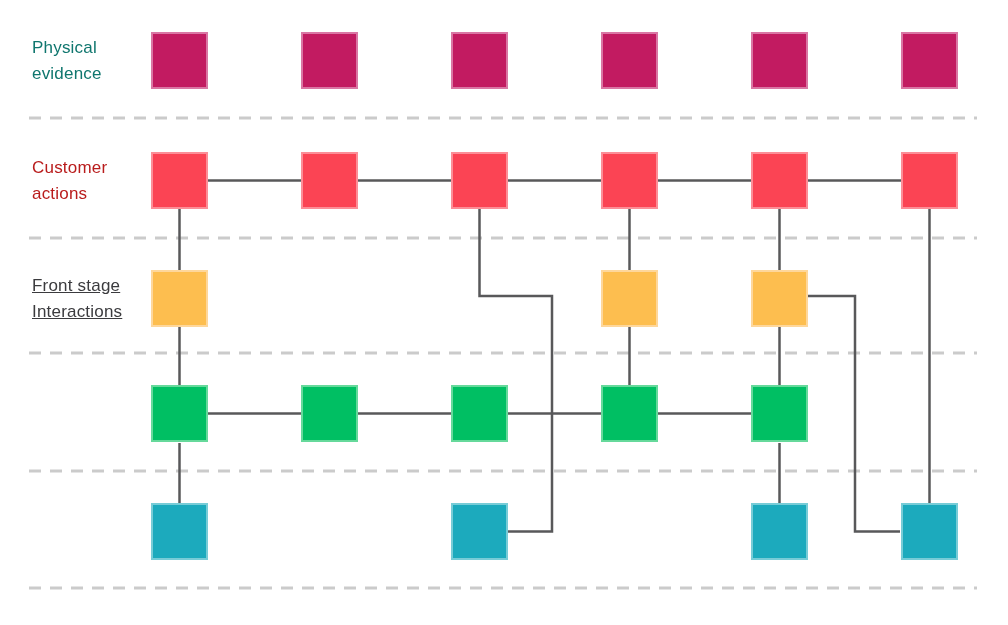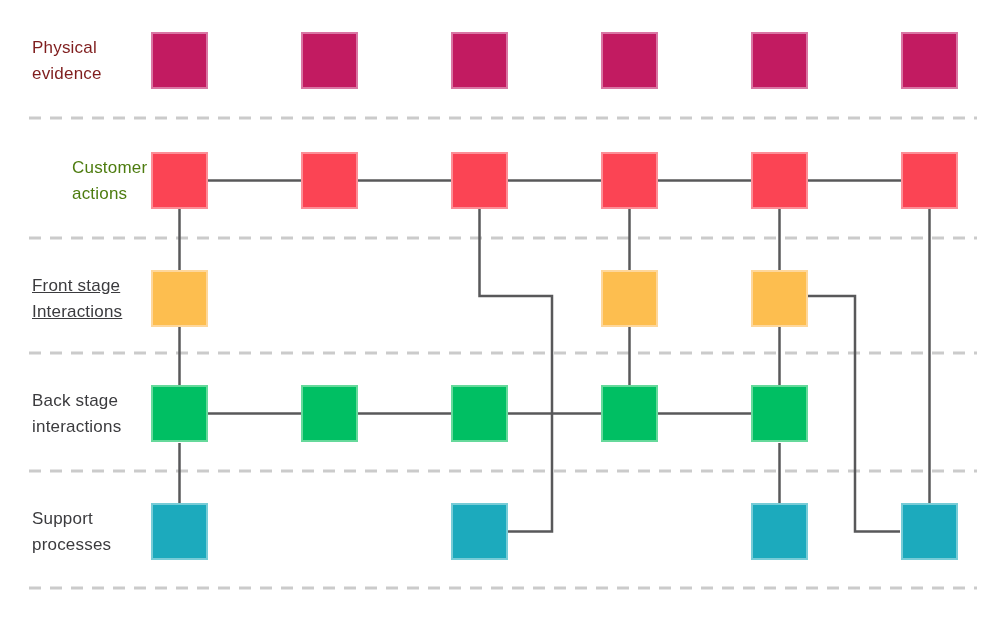--- a/index.html
+++ b/index.html
@@ -92,23 +92,19 @@
       <div class="node-box" style="left: 301px; top: 385px; width: 57px; height: 57px; background: rgb(0, 191, 99); border-color: rgb(102, 217, 155);"></div>
       <div class="node-box" style="left: 451px; top: 385px; width: 57px; height: 57px; background: rgb(0, 191, 99); border-color: rgb(102, 217, 155);"></div>
       <div class="node-box" style="left: 601px; top: 385px; width: 57px; height: 57px; background: rgb(0, 191, 99); border-color: rgb(102, 217, 155);"></div>
       <div class="node-box" style="left: 751px; top: 385px; width: 57px; height: 57px; background: rgb(0, 191, 99); border-color: rgb(102, 217, 155);"></div>
       <div class="node-box" style="left: 151px; top: 503px; width: 57px; height: 57px; background: rgb(28, 170, 189); border-color: rgb(119, 204, 215);"></div>
       <div class="node-box" style="left: 451px; top: 503px; width: 57px; height: 57px; background: rgb(28, 170, 189); border-color: rgb(119, 204, 215);"></div>
       <div class="node-box" style="left: 751px; top: 503px; width: 57px; height: 57px; background: rgb(28, 170, 189); border-color: rgb(119, 204, 215);"></div>
       <div class="node-box" style="left: 901px; top: 503px; width: 57px; height: 57px; background: rgb(28, 170, 189); border-color: rgb(119, 204, 215);"></div>
     </div>
 
-  <div class="row-label" id="row-label-0" style="top: 60.5px; color: #7f1d1d;">Physical
+  <div class="row-label" id="row-label-0" style="top: 60.5px; color: #0f766e;">Physical
 evidence</div>
-  <div class="row-label" id="row-label-1" style="top: 180.5px; color: #4d7c0f; margin-left: 40px;">Customer
+  <div class="row-label" id="row-label-1" style="top: 180.5px; color: #b91c1c;">Customer
 actions</div>
   <div class="row-label" id="row-label-2" style="top: 298.5px; color: rgb(59, 59, 62); text-decoration: underline;">Front stage
 Interactions</div>
-  <div class="row-label" id="row-label-3" style="top: 413.5px; color: rgb(59, 59, 62);">Back stage
-interactions</div>
-  <div class="row-label" id="row-label-4" style="top: 531.5px; color: rgb(59, 59, 62);">Support
-processes</div>
 </div>
 
 </body></html>

